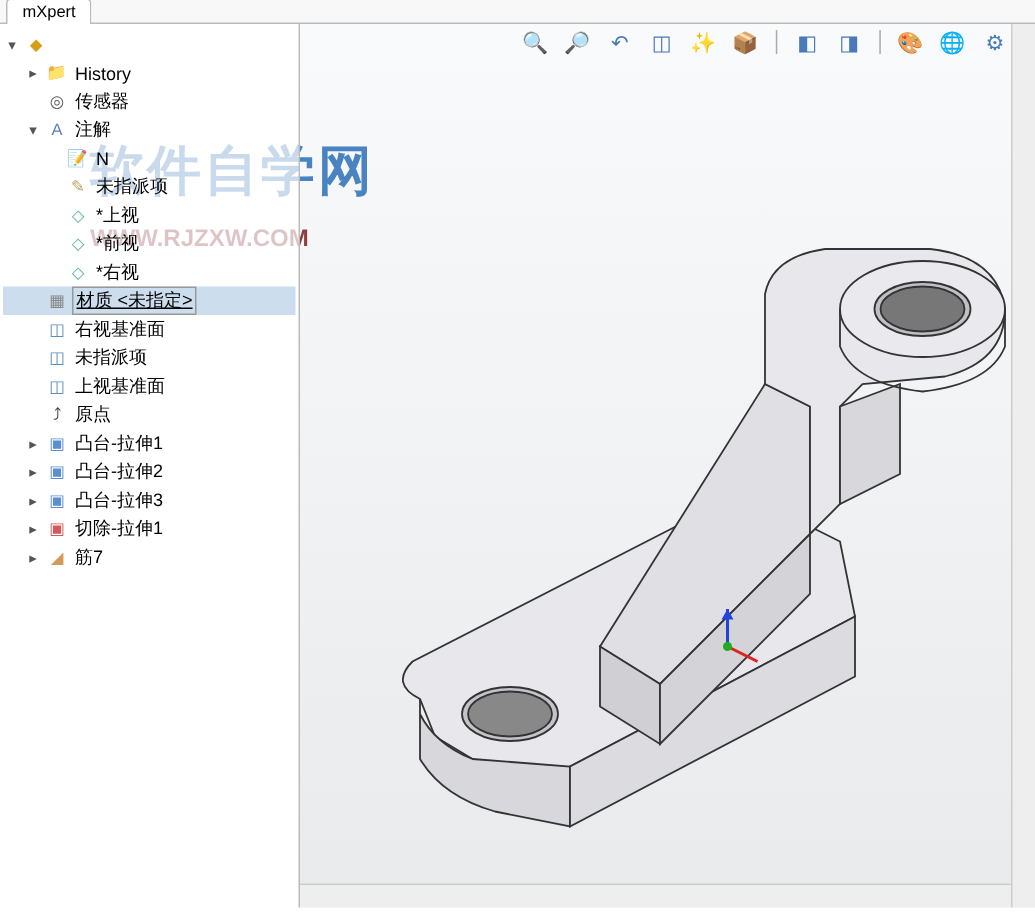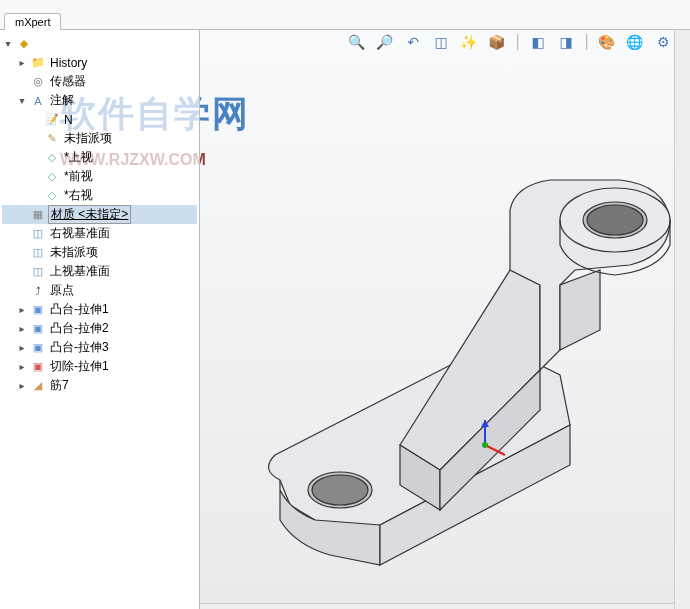--- a/index.html
+++ b/index.html
@@ -1,17 +1,17 @@
 <!DOCTYPE html>
 <html><head>
 <meta charset="utf-8">
 <style>
   * { box-sizing: border-box; margin: 0; padding: 0; }
   body { font-family: "Microsoft YaHei", Arial, sans-serif; font-size: 12px; background: #fff; width: 690px; height: 609px; overflow: hidden; position: relative; }
-  .tab-bar { height: 30px; border-bottom: 1px solid #bbb; display: flex; align-items: flex-end; padding-left: 4px; background: #f8f8f8; }
+  .tab-bar { height: 16px; border-bottom: 1px solid #bbb; display: flex; align-items: flex-end; padding-left: 4px; background: #f8f8f8; }
   .tab { padding: 2px 10px; border: 1px solid #bbb; border-bottom: none; border-radius: 3px 3px 0 0; background: #fff; font-size: 11px; margin-bottom: -1px; }
   .main { display: flex; height: 589px; }
   .tree-panel { width: 200px; border-right: 1px solid #bbb; padding: 4px 2px; background: rgba(255,255,255,0.7); position: relative; z-index: 10; }
   .tree-node { display: flex; align-items: center; height: 19px; white-space: nowrap; cursor: default; }
   .tree-node.selected { background: #ccddee; }
   .expander { width: 12px; text-align: center; color: #555; font-size: 10px; display: inline-block; }
   .icon { width: 16px; height: 16px; margin: 0 2px; display: inline-flex; align-items: center; justify-content: center; font-size: 11px; }
   .icon-part { color: #d4a017; }
   .icon-folder { color: #999; }
   .icon-sensor { color: #666; }

